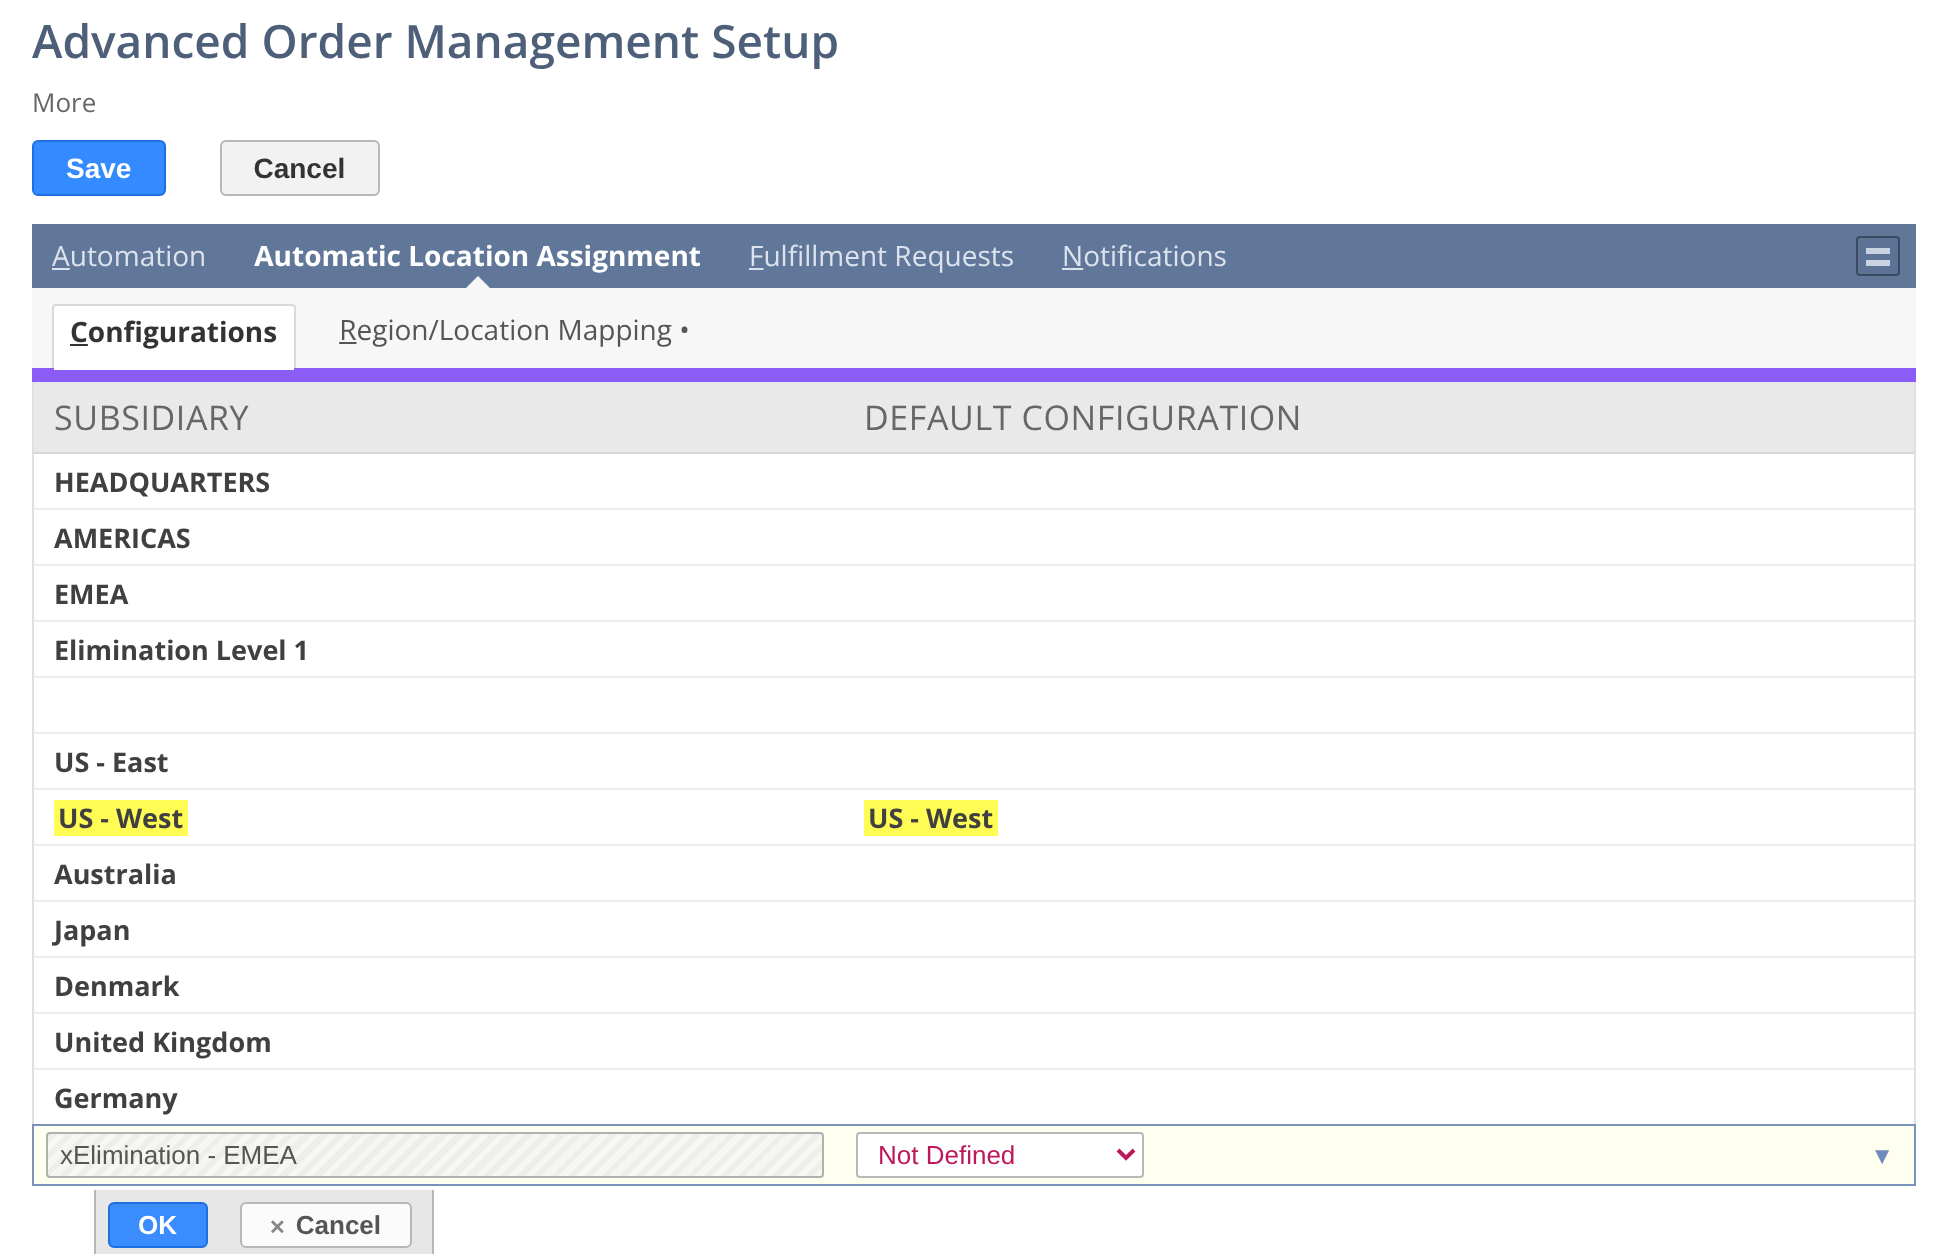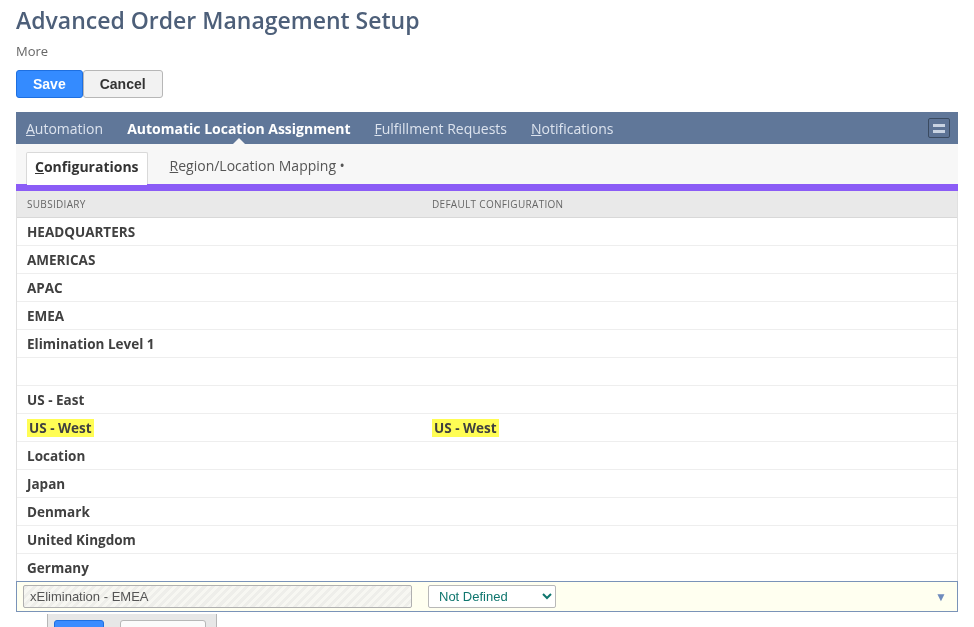--- a/index.html
+++ b/index.html
@@ -24,21 +24,21 @@
   }
   .more-link {
     font-size: 13px;
     color: #666;
     cursor: pointer;
     padding-top: 6px;
   }
   .toolbar {
     padding: 6px 16px 14px 16px;
     display: flex;
-    gap: 0;
+    gap: 27px;
   }
   .btn {
     padding: 5px 16px;
     border-radius: 3px;
     font-size: 14px;
     font-weight: 600;
     cursor: pointer;
     border: 1px solid transparent;
   }
   .btn-primary {
@@ -139,21 +139,21 @@
     height: 1px; background: #fff;
   }
   .table-wrap {
     margin: 0 16px;
     border: 1px solid #e0e0e0;
     border-top: none;
   }
   .thead {
     display: flex;
     background: #e9e9e9;
-    font-size: 10px;
+    font-size: 17px;
     letter-spacing: .3px;
     color: #666;
     border-bottom: 1px solid #d8d8d8;
   }
   .th {
     padding: 6px 10px;
   }
   .col-sub { width: 405px; }
   .col-def { flex: 1; }
   .trow {
@@ -183,25 +183,25 @@
       -45deg, #f7f7f2, #f7f7f2 3px, #eeeeea 3px, #eeeeea 6px
     );
     color: #555;
     font-size: 13px;
     padding: 3px 6px;
     border-radius: 2px;
   }
   .edit-select {
     border: 1px solid #b8b8b8;
     background: #fff;
-    color: #0f766e;
+    color: #be185d;
     font-size: 13px;
     padding: 2px 6px;
     border-radius: 2px;
-    width: 128px;
+    width: 144px;
   }
   .edit-row-chevron {
     margin-left: auto;
     padding-right: 10px;
     color: #6f8bbd;
     cursor: pointer;
     font-size: 12px;
   }
   .row-actions-wrapper {
     margin: 0 16px;
@@ -279,44 +279,40 @@
   <div id="table-body">
       <div class="trow">
         <div class="td col-sub">HEADQUARTERS</div>
         <div class="td col-def"></div>
       </div>
       <div class="trow">
         <div class="td col-sub">AMERICAS</div>
         <div class="td col-def"></div>
       </div>
       <div class="trow">
-        <div class="td col-sub">APAC</div>
-        <div class="td col-def"></div>
-      </div>
-      <div class="trow">
         <div class="td col-sub">EMEA</div>
         <div class="td col-def"></div>
       </div>
       <div class="trow">
         <div class="td col-sub">Elimination Level 1</div>
         <div class="td col-def"></div>
       </div>
       <div class="trow">
         <div class="td col-def"></div>
       </div>
       <div class="trow">
         <div class="td col-sub">US - East</div>
         <div class="td col-def"></div>
       </div>
       <div class="trow">
         <div class="td col-sub"><span class="hl">US - West</span></div>
         <div class="td col-def"><span class="hl">US - West</span></div>
       </div>
       <div class="trow">
-        <div class="td col-sub">Location</div>
+        <div class="td col-sub">Australia</div>
         <div class="td col-def"></div>
       </div>
       <div class="trow">
         <div class="td col-sub">Japan</div>
         <div class="td col-def"></div>
       </div>
       <div class="trow">
         <div class="td col-sub">Denmark</div>
         <div class="td col-def"></div>
       </div>

